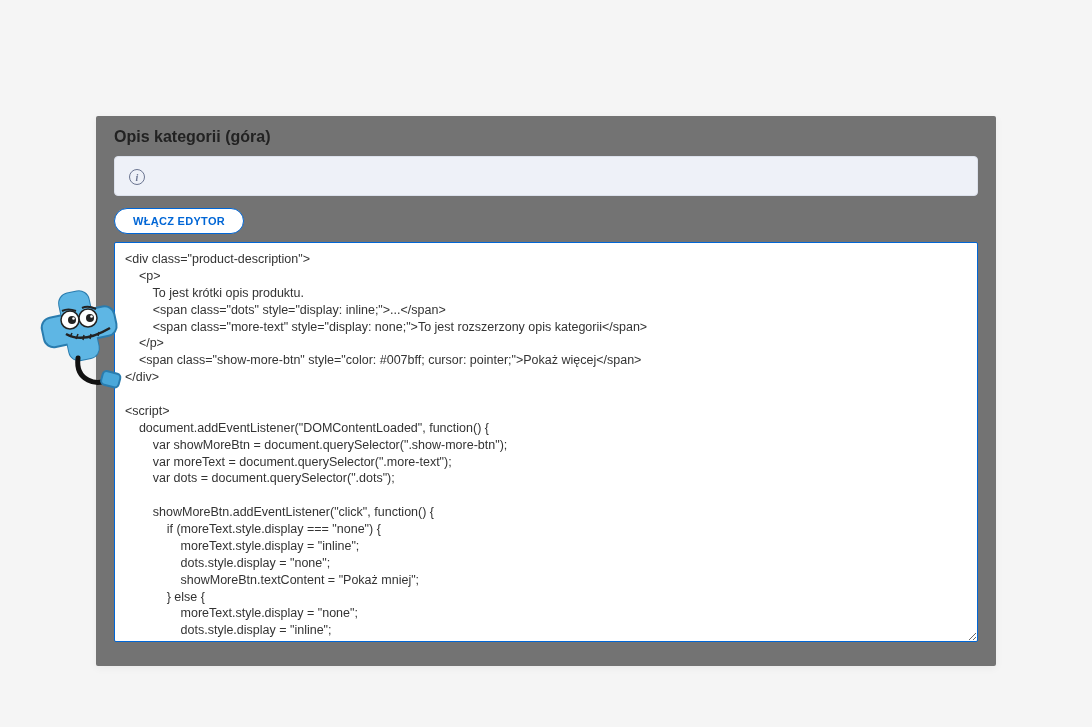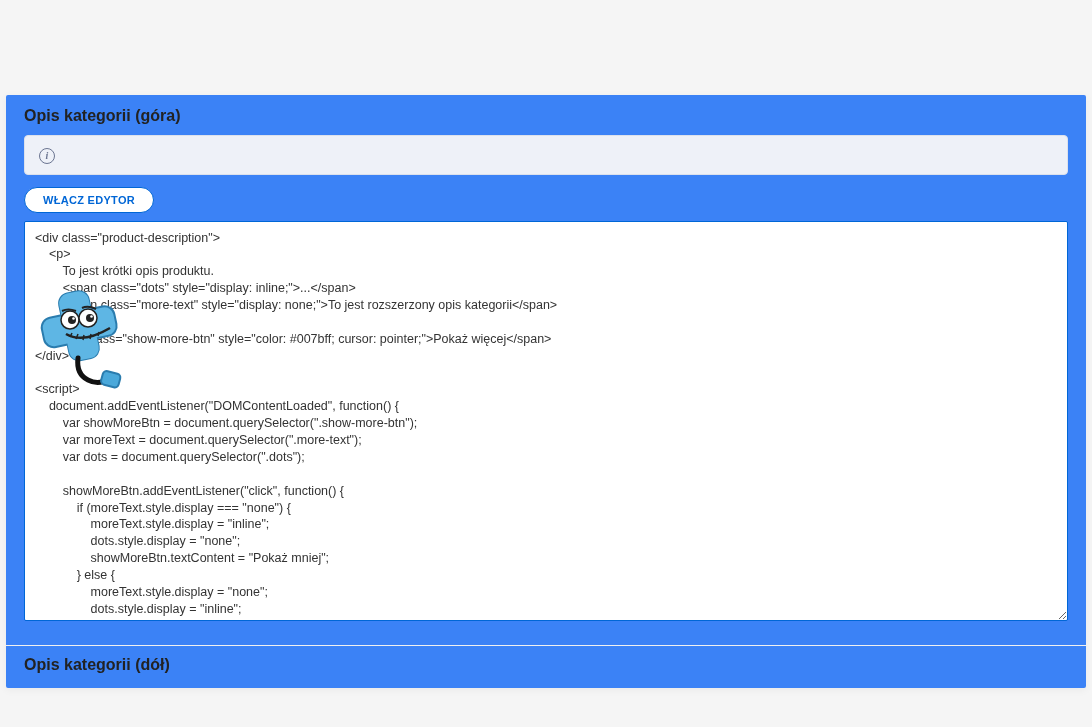--- a/index.html
+++ b/index.html
@@ -9,22 +9,22 @@
     padding: 0;
     width: 1092px;
     height: 727px;
     overflow: hidden;
     display: flex;
     align-items: center;
     justify-content: center;
     position: relative;
   }
   .panel {
-    background: #3b82f6;
-    width: 1080px;
+    background: #737373;
+    width: 900px;
     border-radius: 2px;
     box-shadow: 0 2px 8px rgba(0,0,0,0.05);
     padding: 0;
     position: relative;
     margin-top: 55px;
   }
   .section-title {
     font-size: 16px;
     font-weight: 600;
     color: #222;
@@ -173,15 +173,14 @@
             } else {
                 moreText.style.display = "none";
                 dots.style.display = "inline";
                 showMoreBtn.textContent = "Pokaż więcej";
             }
         });
     });
 &lt;/script&gt;</textarea>
   </div>
 
-  <div class="bottom-title">Opis kategorii (dół)</div>
 
 </div>
 
 </body></html>

